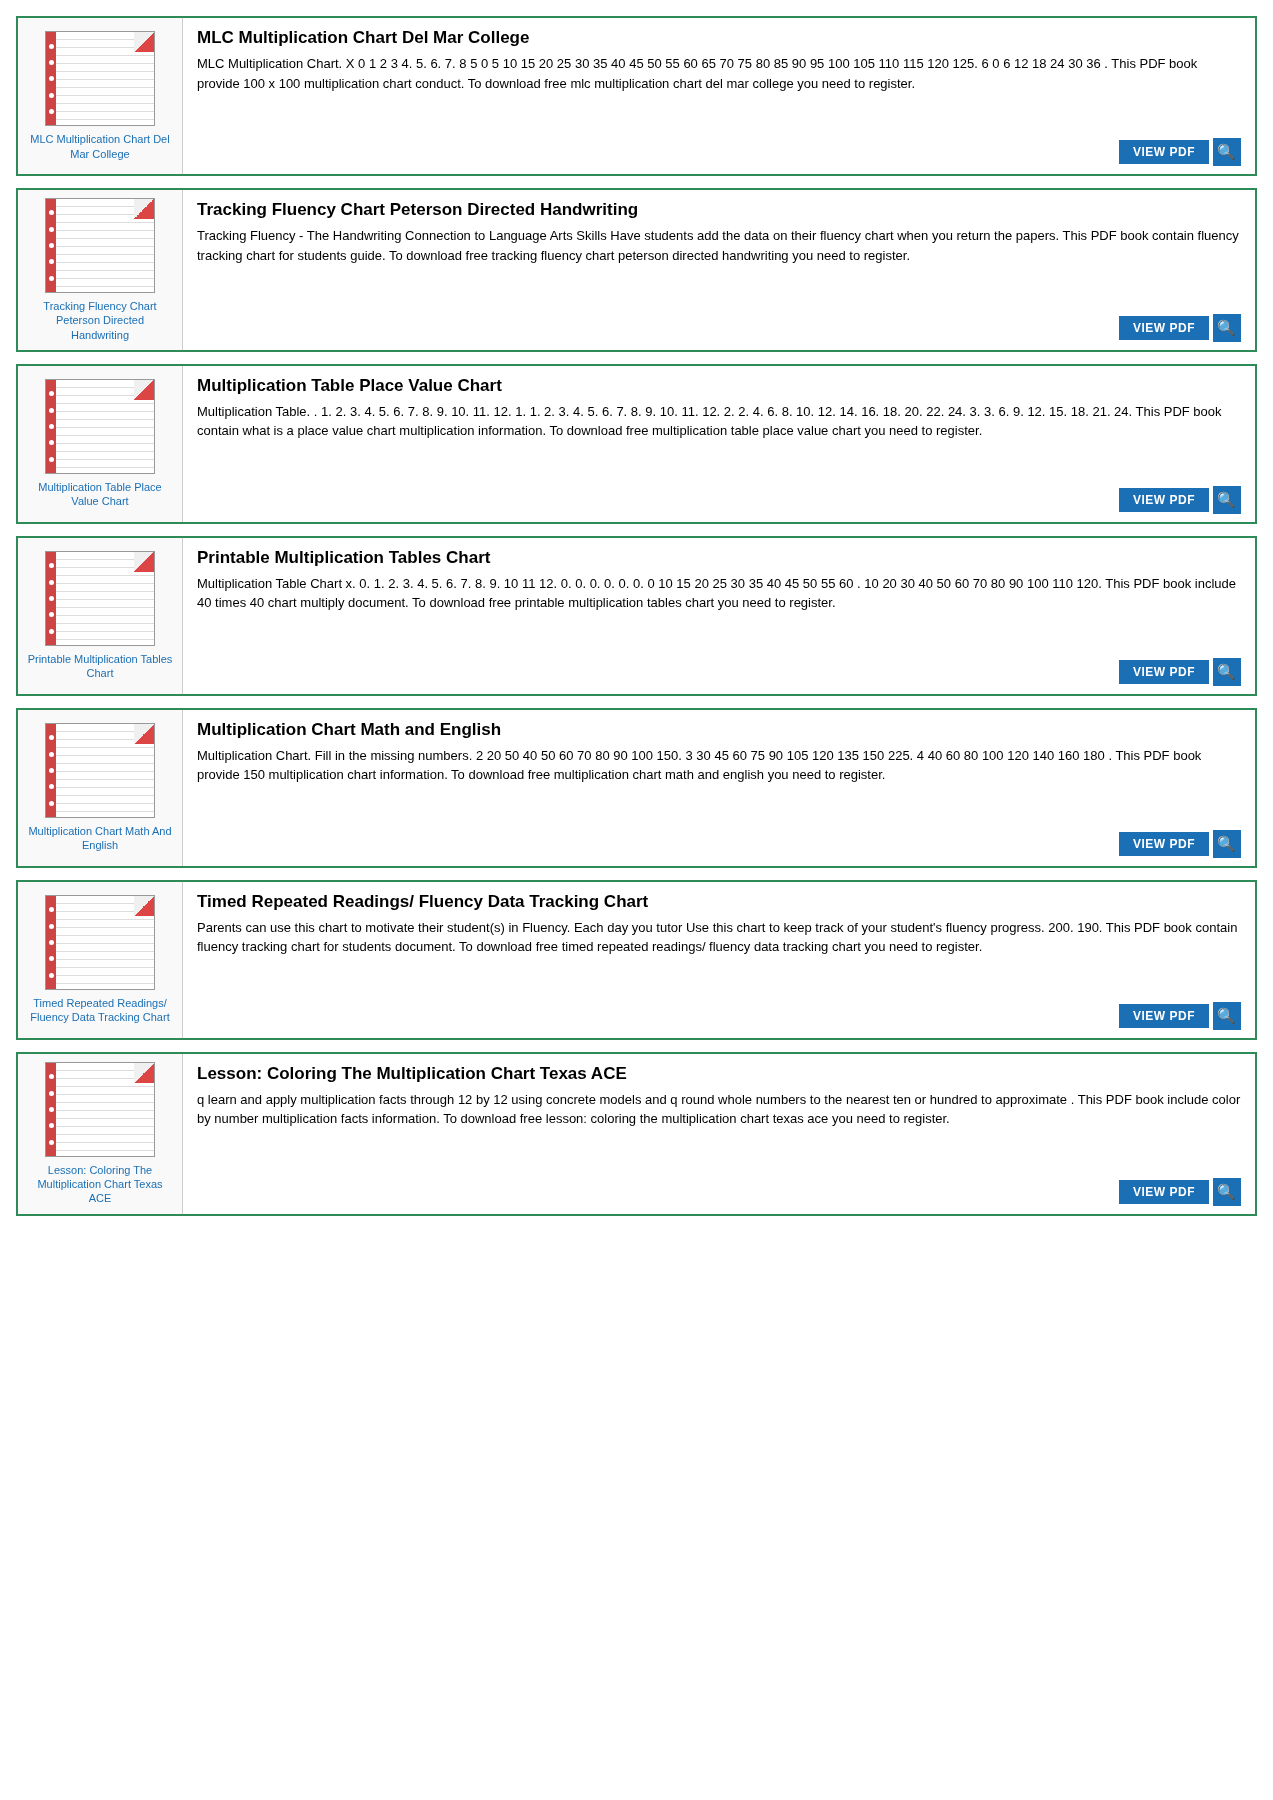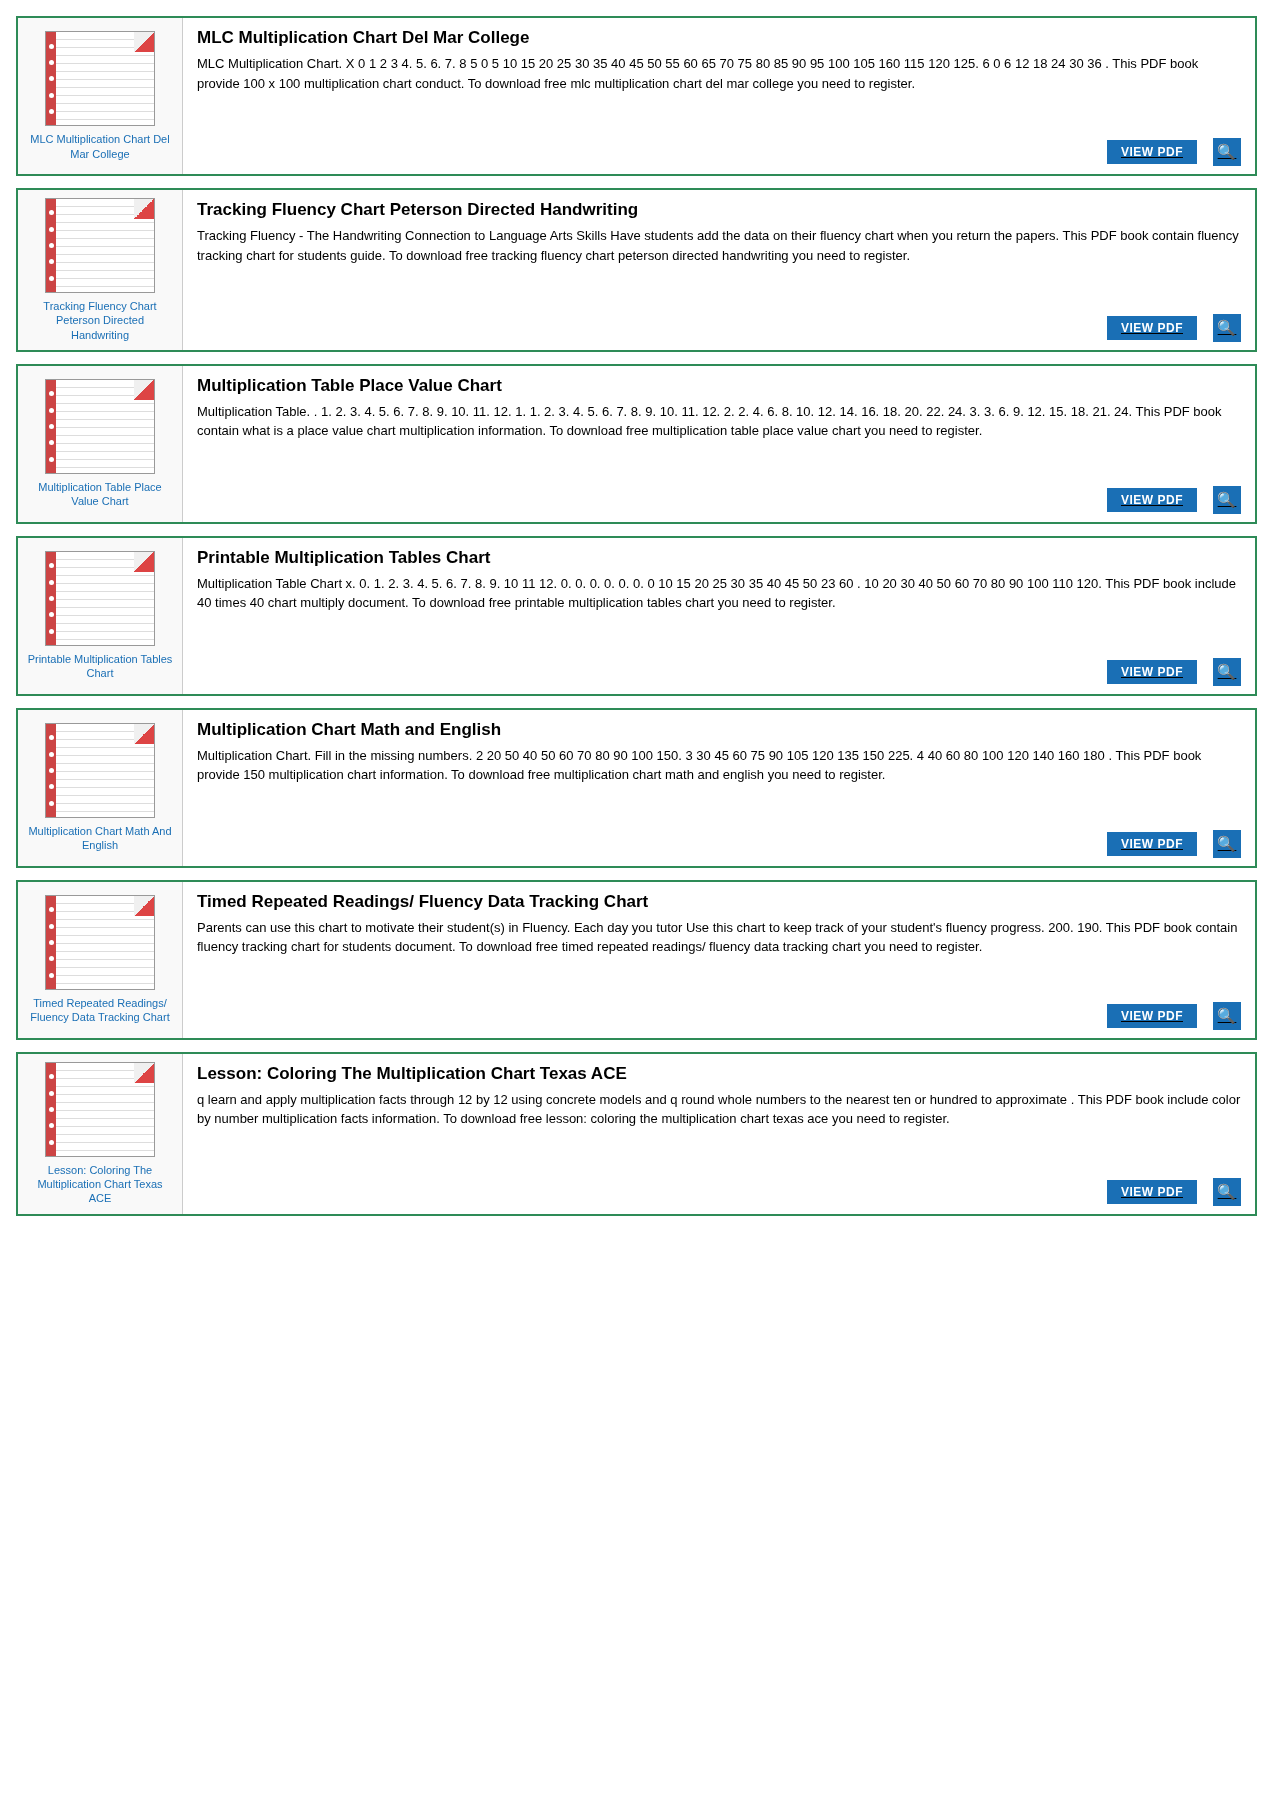--- a/index.html
+++ b/index.html
@@ -98,22 +98,21 @@
       font-size: 13px;
       color: #000;
       line-height: 1.5;
       flex: 1;
     }
     .result-actions {
       display: flex;
       justify-content: flex-end;
       align-items: center;
       margin-top: 8px;
-      gap: 16px;
-      text-decoration: underline;
+      gap: 4px;
     }
     .view-pdf-btn {
       background: #1a6fb5;
       color: #fff;
       border: none;
       padding: 5px 14px;
       font-size: 12px;
       font-weight: bold;
       cursor: pointer;
       text-transform: uppercase;
@@ -148,21 +147,21 @@
             <div class="book-spine-dot"></div>
             <div class="book-spine-dot"></div>
           </div>
           <div class="book-corner"></div>
         </div>
       </div>
       <div class="thumbnail-label">MLC Multiplication Chart Del Mar College</div>
     </div>
     <div class="result-content">
       <div class="result-title">MLC Multiplication Chart Del Mar College</div>
-      <div class="result-description">MLC Multiplication Chart. X 0 1 2 3 4. 5. 6. 7. 8 5 0 5 10 15 20 25 30 35 40 45 50 55 60 65 70 75 80 85 90 95 100 105 160 115 120 125. 6 0 6 12 18 24 30 36 . This PDF book provide 100 x 100 multiplication chart conduct. To download free mlc multiplication chart del mar college you need to register.</div>
+      <div class="result-description">MLC Multiplication Chart. X 0 1 2 3 4. 5. 6. 7. 8 5 0 5 10 15 20 25 30 35 40 45 50 55 60 65 70 75 80 85 90 95 100 105 110 115 120 125. 6 0 6 12 18 24 30 36 . This PDF book provide 100 x 100 multiplication chart conduct. To download free mlc multiplication chart del mar college you need to register.</div>
       <div class="result-actions">
         <button class="view-pdf-btn">VIEW PDF</button>
         <button class="search-icon-btn">🔍</button>
       </div>
     </div>
   </div>
       <div class="result-item">
     <div class="result-thumbnail">
       <div class="thumbnail-img">
         <div class="book-lines">
@@ -223,21 +222,21 @@
             <div class="book-spine-dot"></div>
             <div class="book-spine-dot"></div>
           </div>
           <div class="book-corner"></div>
         </div>
       </div>
       <div class="thumbnail-label">Printable Multiplication Tables Chart</div>
     </div>
     <div class="result-content">
       <div class="result-title">Printable Multiplication Tables Chart</div>
-      <div class="result-description">Multiplication Table Chart x. 0. 1. 2. 3. 4. 5. 6. 7. 8. 9. 10 11 12. 0. 0. 0. 0. 0. 0. 0 10 15 20 25 30 35 40 45 50 23 60 . 10 20 30 40 50 60 70 80 90 100 110 120. This PDF book include 40 times 40 chart multiply document. To download free printable multiplication tables chart you need to register.</div>
+      <div class="result-description">Multiplication Table Chart x. 0. 1. 2. 3. 4. 5. 6. 7. 8. 9. 10 11 12. 0. 0. 0. 0. 0. 0. 0 10 15 20 25 30 35 40 45 50 55 60 . 10 20 30 40 50 60 70 80 90 100 110 120. This PDF book include 40 times 40 chart multiply document. To download free printable multiplication tables chart you need to register.</div>
       <div class="result-actions">
         <button class="view-pdf-btn">VIEW PDF</button>
         <button class="search-icon-btn">🔍</button>
       </div>
     </div>
   </div>
       <div class="result-item">
     <div class="result-thumbnail">
       <div class="thumbnail-img">
         <div class="book-lines">

